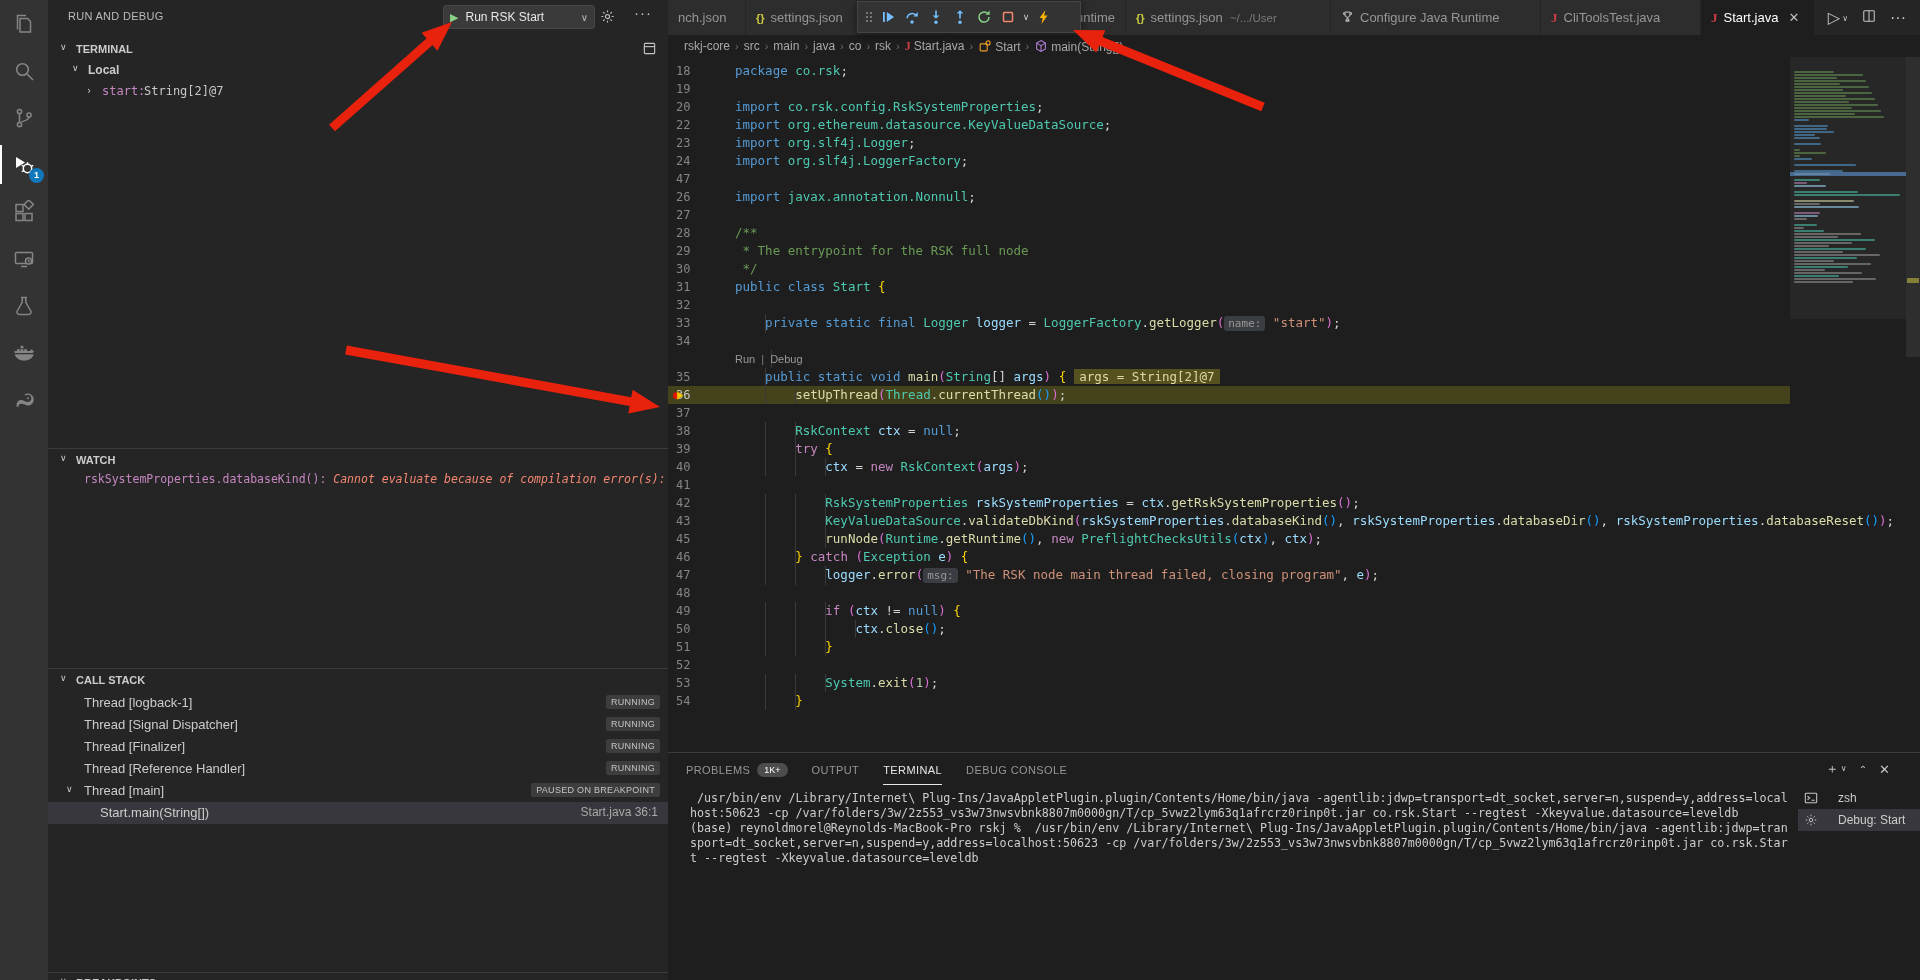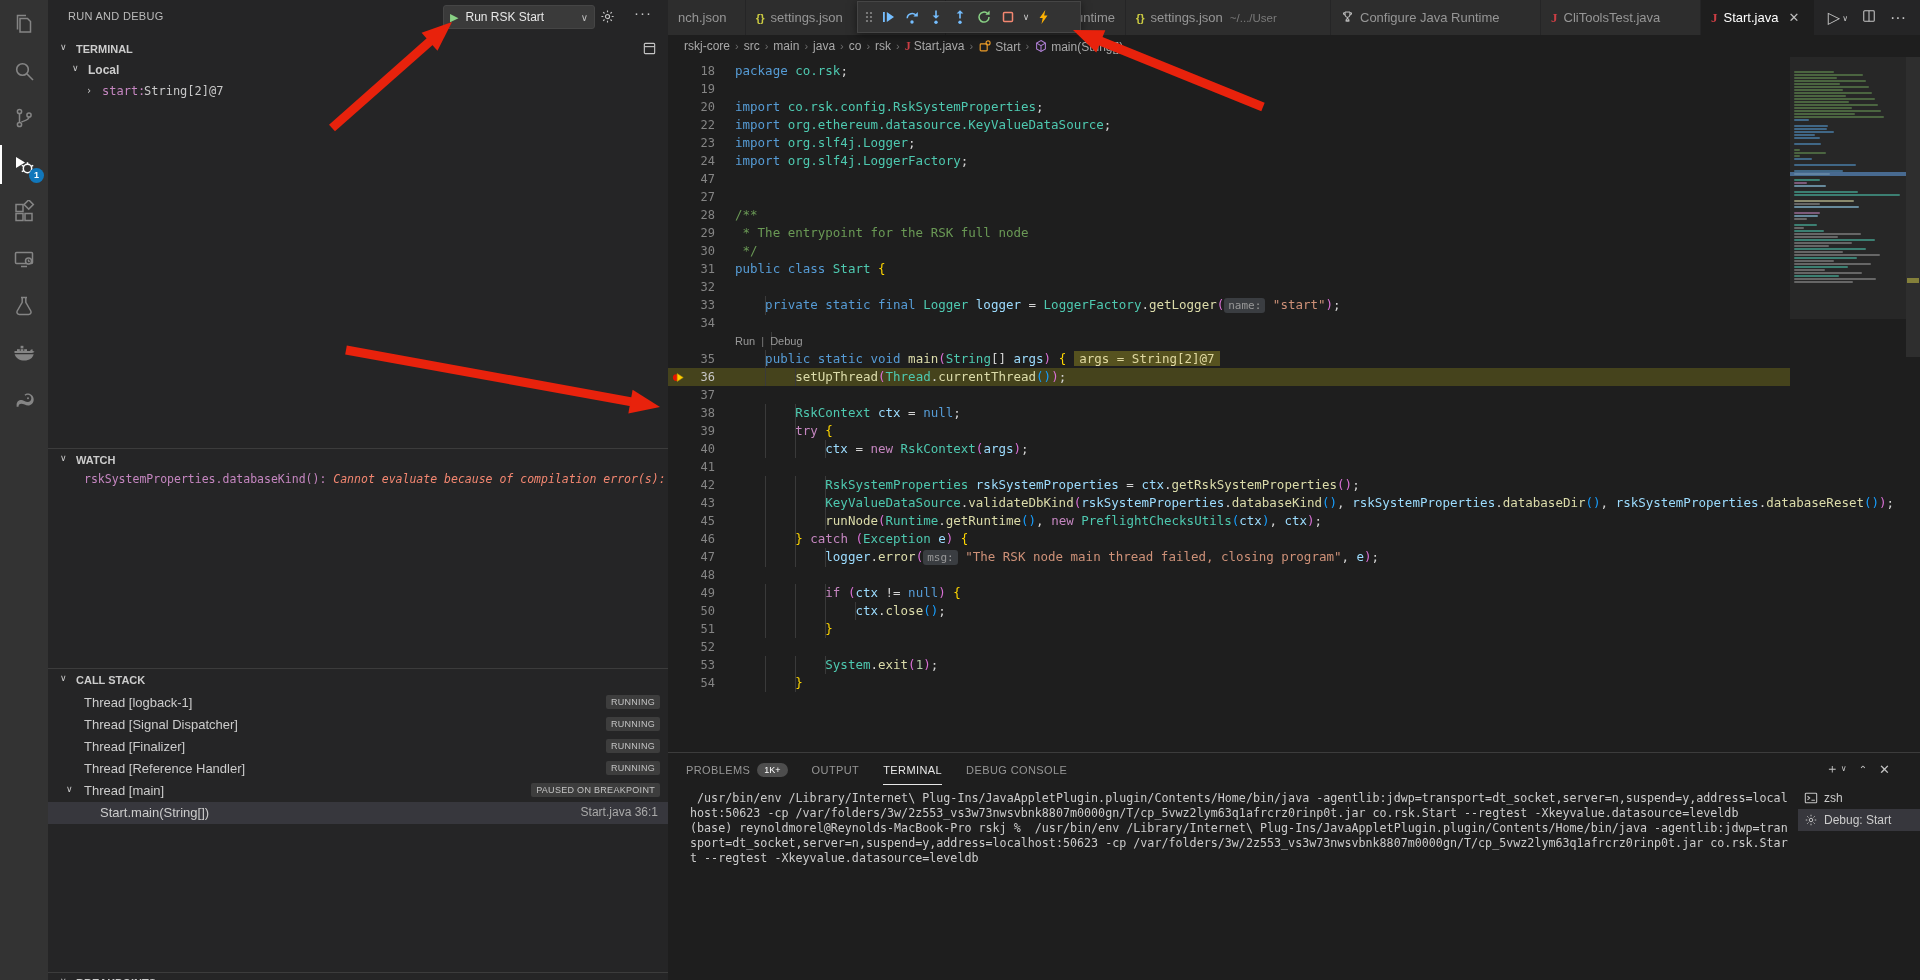--- a/index.html
+++ b/index.html
@@ -82,21 +82,21 @@
                padding-left:16px;font-size:12px;color:#a9a9a9;gap:5px;}
   .breadcrumbs .sep{color:#6e6e6e;font-size:11px;}
   .breadcrumbs .item{cursor:pointer;white-space:nowrap;}
   .bc-ico{display:inline-flex;width:14px;height:14px;vertical-align:-2px;margin-right:3px;}
   .bc-j{color:#cc3e44;font-weight:bold;font-family:"Liberation Serif",serif;font-size:12px;margin-right:3px;}
 
   
   .editor{position:absolute;left:0;top:57px;right:0;height:696px;overflow:hidden;}
   .code{position:absolute;left:0;top:5px;width:1122px;}
   .cl{position:relative;height:18px;white-space:nowrap;cursor:text;}
-  .cl .ln{position:absolute;left:1px;top:0;width:46px;text-align:right;color:#858585;
+  .cl .ln{position:absolute;left:8px;top:0;width:46px;text-align:left;color:#858585;
           font:12px/18px "DejaVu Sans Mono",monospace;}
   .cl.current{background:#45431c;}
   .cl.current .ln{color:#c6c6c6;}
   .ltxt{position:absolute;left:67px;top:0;right:0;white-space:pre;font:12.5px/18px "DejaVu Sans Mono",monospace;color:#d4d4d4;}
   .guide{position:absolute;top:0;bottom:0;width:1px;background:#3a3a3a;}
   .lens-text{position:absolute;left:67px;top:2px;font:11px/14px "Liberation Sans",sans-serif;color:#999999;cursor:pointer;}
   .lens-text b{font-weight:normal;color:#7c7c7c;padding:0 3px;}
   .bp-ico{position:absolute;left:4px;top:2px;width:15px;height:15px;}
   .tk-kw{color:#569cd6;}.tk-ctrl{color:#c586c0;}.tk-type{color:#4ec9b0;}.tk-fn{color:#dcdcaa;}
   .tk-var{color:#9cdcfe;}.tk-str{color:#ce9178;}.tk-cmt{color:#6a9955;}.tk-pln{color:#d4d4d4;}
@@ -117,21 +117,21 @@
   .panel{position:absolute;left:0;bottom:0;right:0;height:227px;background:#1e1e1e;border-top:1px solid #3c3c3c;}
   .panel-tabs{position:absolute;left:0;top:0;right:0;height:32px;display:flex;align-items:center;gap:24px;padding-left:18px;}
   .ptab{font-size:11px;color:#969696;letter-spacing:.4px;cursor:pointer;display:flex;align-items:center;gap:7px;height:100%;box-sizing:border-box;padding-top:2px;}
   .ptab.active{color:#e7e7e7;border-bottom:1px solid #e7e7e7;}
   .pbadge{background:#4d4d4d;color:#ffffff;font-size:9px;padding:2px 7px;border-radius:9px;letter-spacing:0;}
   .panel-actions{position:absolute;right:30px;top:0;height:32px;display:flex;align-items:center;gap:12px;color:#c5c5c5;font-size:13px;}
   .panel-actions span{cursor:pointer;}
   .term{position:absolute;left:22px;top:38px;width:1100px;cursor:text;}
   .term .tl{font:11.7px/14.9px "DejaVu Sans Mono",monospace;color:#cccccc;white-space:pre;}
   .term-side{position:absolute;right:0;top:34px;width:122px;}
-  .ts-row{position:relative;height:22px;font-size:12px;color:#cccccc;display:flex;align-items:center;gap:6px;padding-left:6px;cursor:pointer;}
+  .ts-row{position:relative;height:22px;font-size:12px;color:#cccccc;display:flex;align-items:center;gap:20px;padding-left:6px;cursor:pointer;}
   .ts-row.sel{background:#37373d;}
   .ts-row svg{width:14px;height:14px;flex:none;}
 
   
   .overlay{position:absolute;left:0;top:0;width:1920px;height:980px;z-index:50;pointer-events:none;}
 </style>
 </head>
 <body>
 
 <div class="page">
@@ -443,20 +443,24 @@
           </div>
           <div class="cl">
             <span class="ln">24</span>
             <span class="ltxt"><span class="tk-kw">import </span><span class="tk-type">org.slf4j.LoggerFactory</span><span class="tk-pln">;</span></span>
           </div>
           <div class="cl">
             <span class="ln">47</span>
             <span class="ltxt"></span>
           </div>
           <div class="cl">
+            <span class="ln">26</span>
+            <span class="ltxt"><span class="tk-kw">import </span><span class="tk-type">javax.annotation.Nonnull</span><span class="tk-pln">;</span></span>
+          </div>
+          <div class="cl">
             <span class="ln">27</span>
             <span class="ltxt"></span>
           </div>
           <div class="cl">
             <span class="ln">28</span>
             <span class="ltxt"><span class="tk-cmt">/**</span></span>
           </div>
           <div class="cl">
             <span class="ln">29</span>
             <span class="ltxt"><span class="tk-cmt"> * The entrypoint for the RSK full node</span></span>

